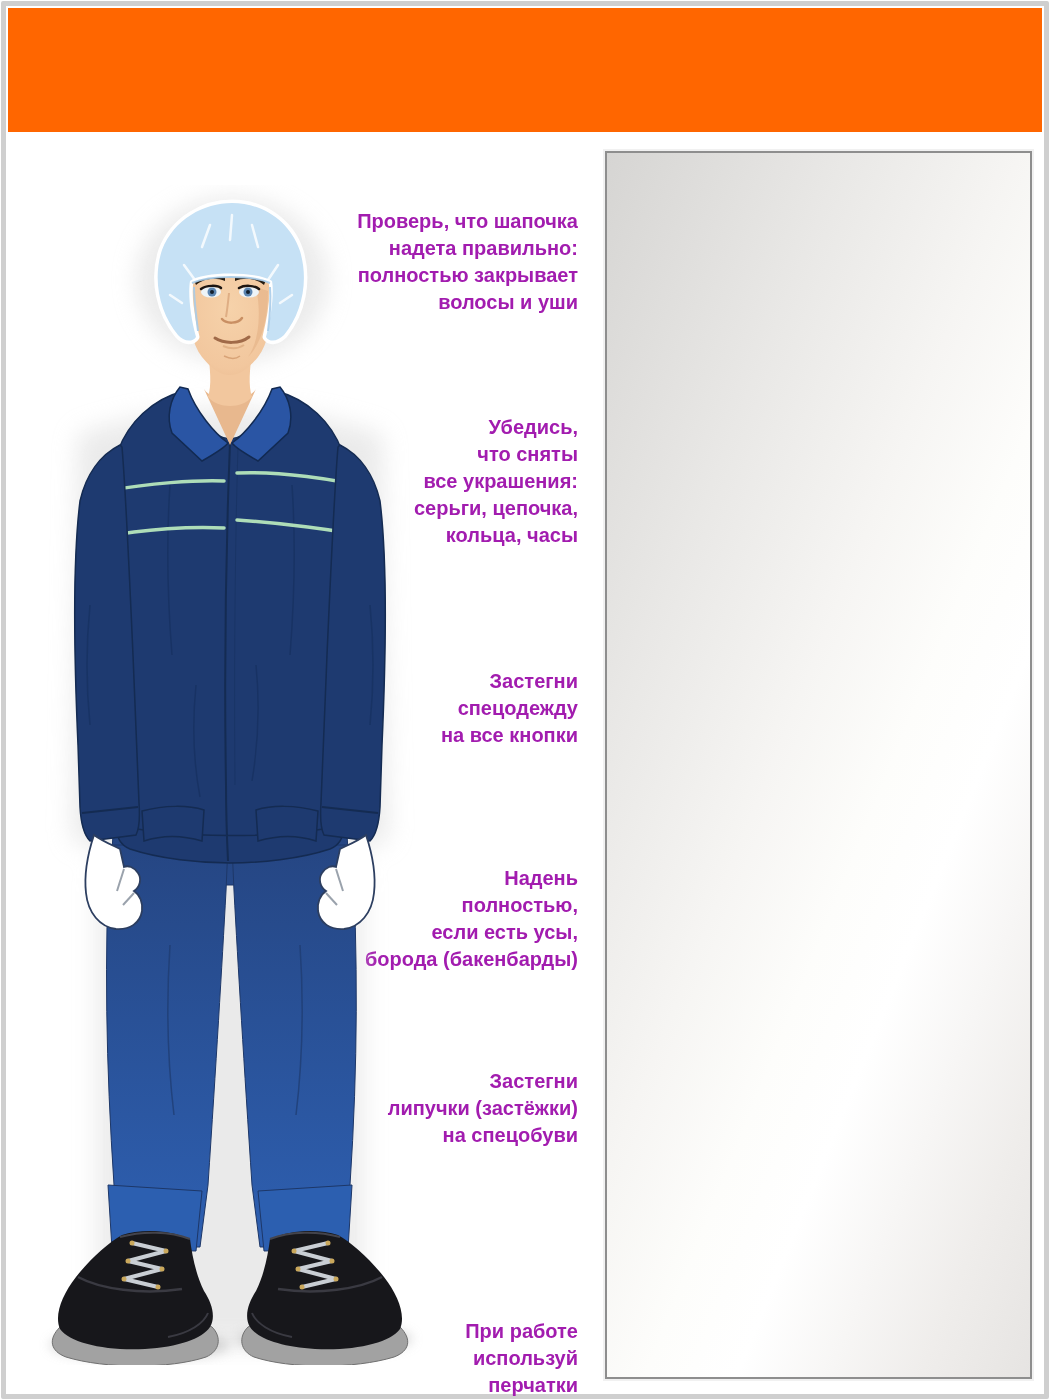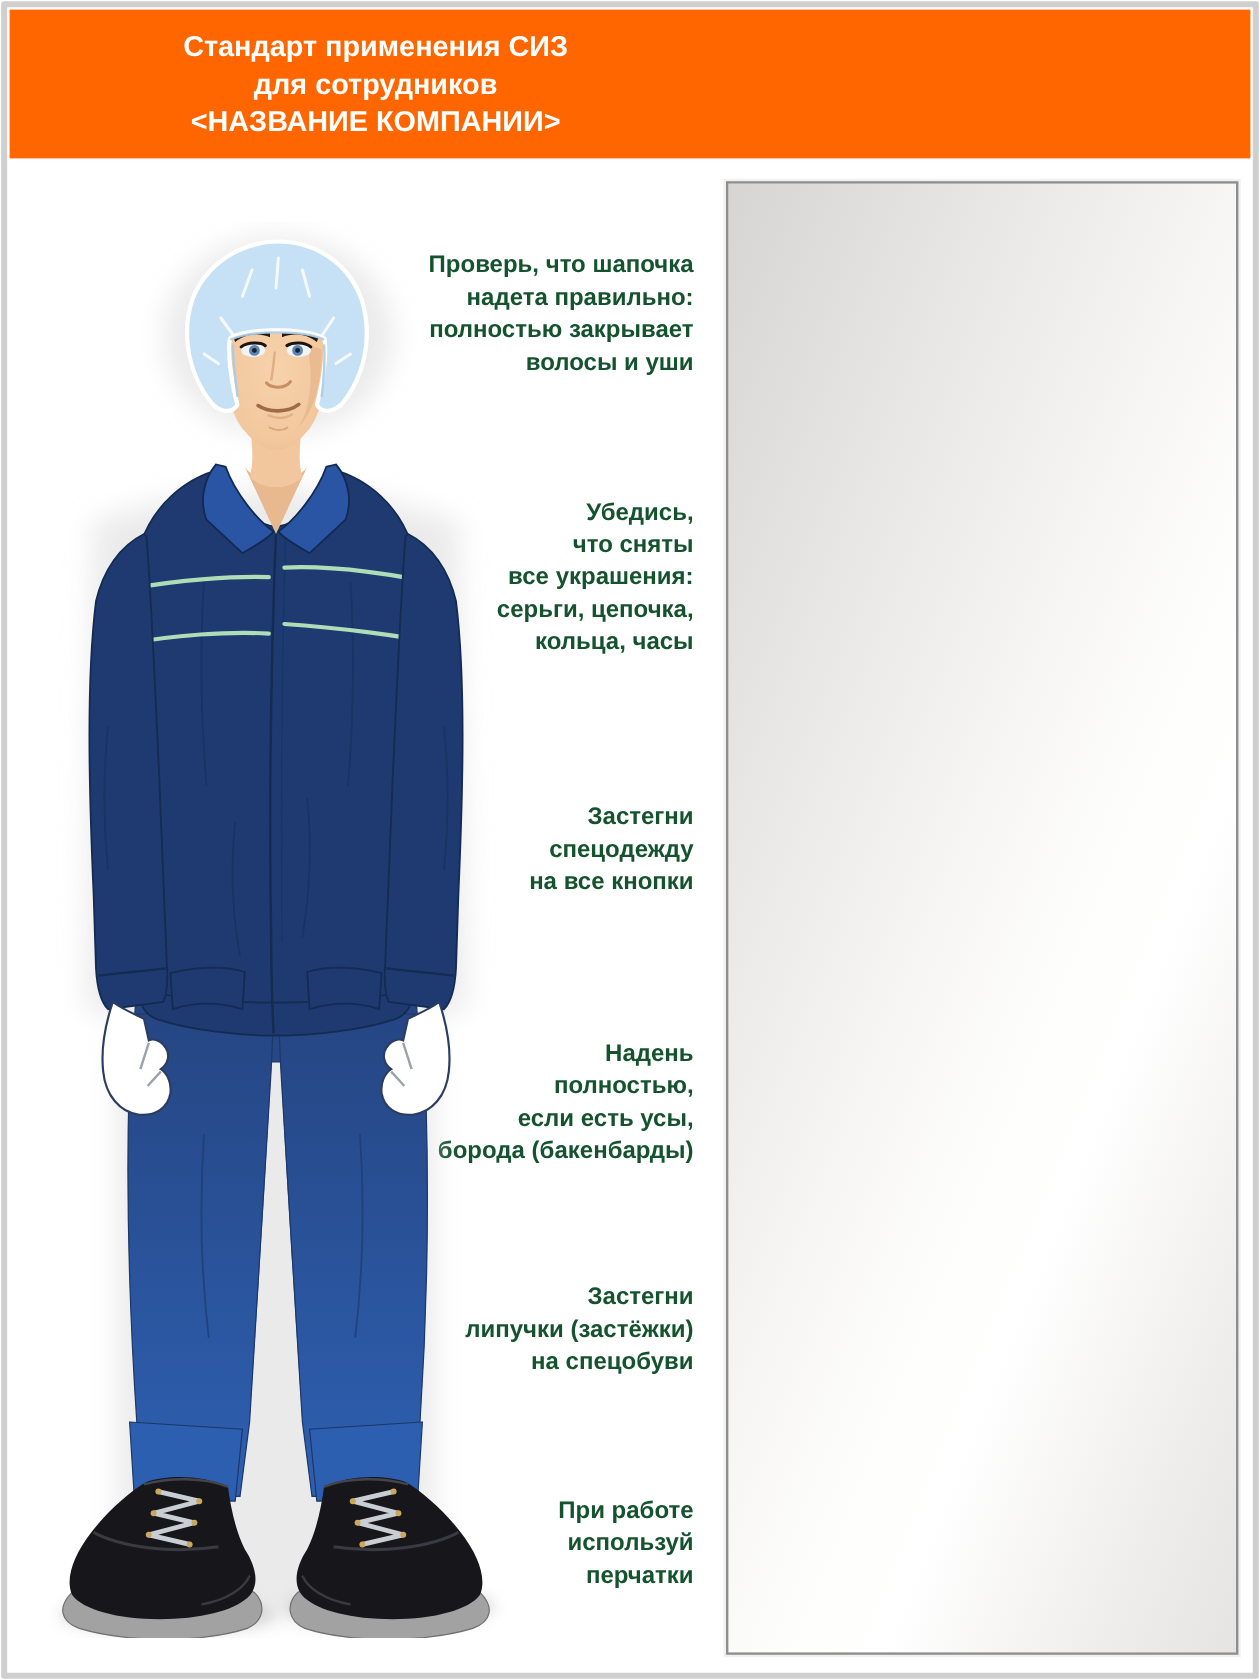--- a/index.html
+++ b/index.html
@@ -30,50 +30,45 @@
     position:absolute;left:600px;top:0;width:430px;height:124px;
     display:flex;align-items:center;justify-content:center;
   }
   .header-title{
     color:#ffffff;font-weight:bold;font-size:24px;line-height:31px;
     text-align:center;white-space:pre-line;
   }
   
   .annotation{
     position:absolute;left:322px;width:256px;
-    text-align:right;color:#14532d;font-weight:bold;
+    text-align:right;color:#a21caf;font-weight:bold;
     font-size:20px;line-height:27px;white-space:pre-line;
   }
   .a1{top:208px}.a2{top:414px}.a3{top:668px}
-  .a4{top:865px}.a5{top:1068px}.a6{top:1246px}
+  .a4{top:865px}.a5{top:1068px}.a6{top:1318px}
   
   .mirror{
     position:absolute;left:605px;top:151px;width:423px;height:1224px;
     border:2px solid #8e8e8e;
     box-shadow:0 0 0 2px #f1f1f1;
     background:linear-gradient(112deg,
       #d6d5d3 0%, #e9e8e6 26%, #f6f5f3 45%,
       #fdfdfb 58%, #ffffff 68%, #efedeb 88%, #e6e4e2 100%);
   }
   
   .figure{
     position:absolute;left:20px;top:185px;width:420px;height:1180px;
   }
 </style>
 </head>
 <body>
 
 <div class="page-frame"></div>
 
 <div class="header">
-  <div class="header-left">
-    <div class="header-title">Стандарт применения СИЗ
-для сотрудников
-&lt;НАЗВАНИЕ КОМПАНИИ&gt;</div>
-  </div>
 </div>
 
 <div class="annotation a1">Проверь, что шапочка
 надета правильно:
 полностью закрывает
 волосы и уши</div>
 <div class="annotation a2">Убедись,
 что сняты
 все украшения:
 серьги, цепочка,

